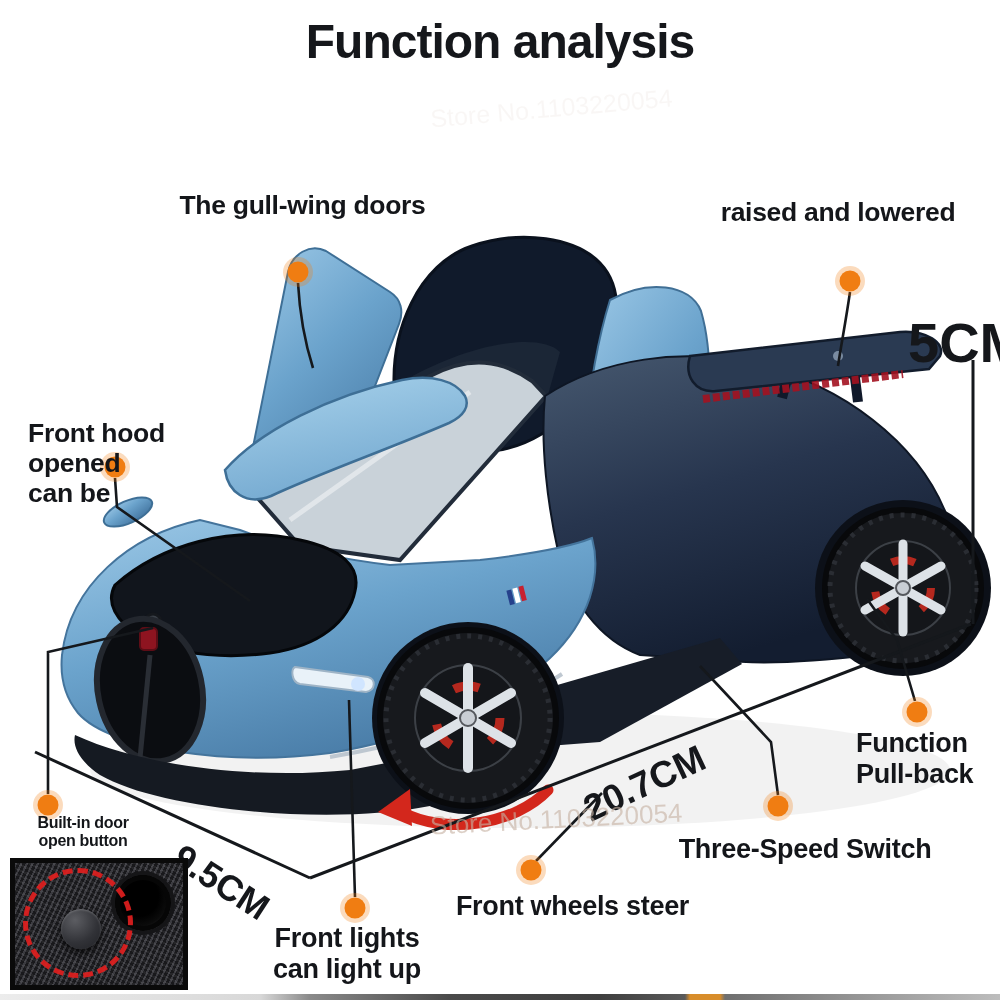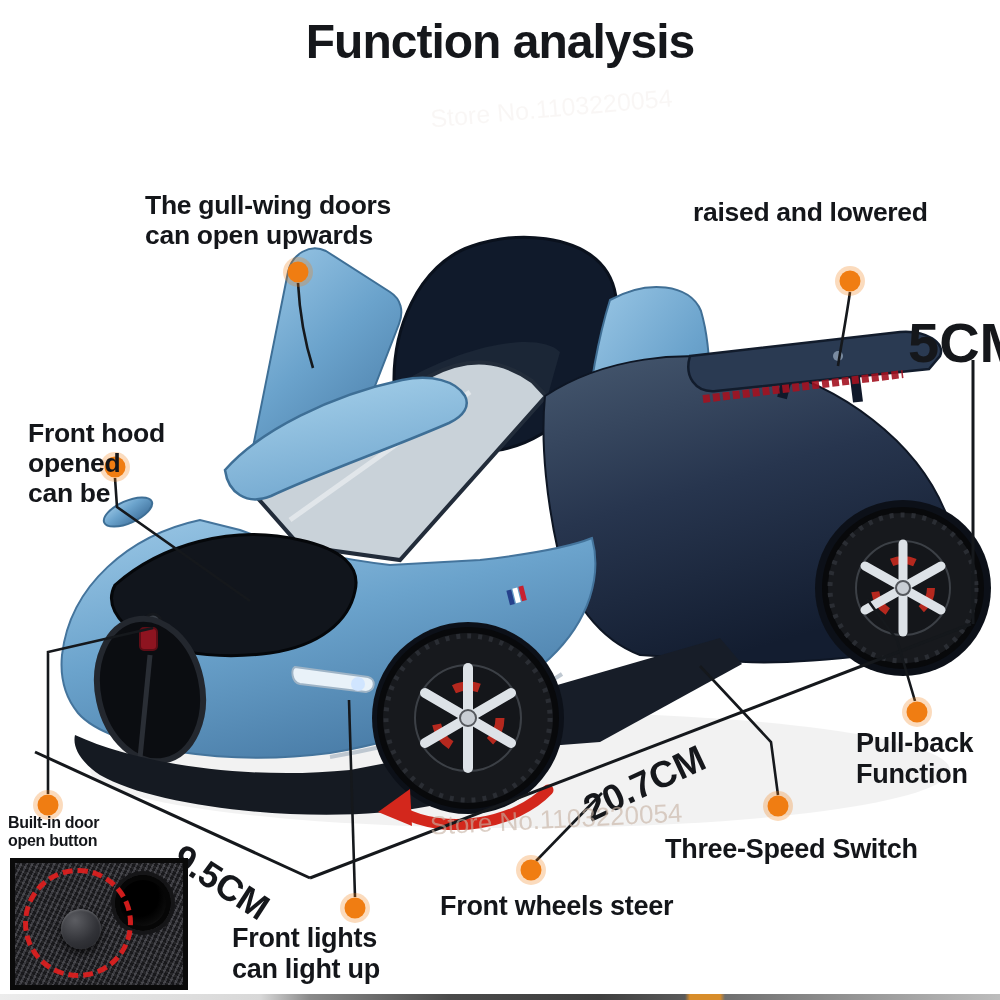--- a/index.html
+++ b/index.html
@@ -10,21 +10,21 @@
     color:var(--label_text,#14161a);
   }
   .abs{position:absolute;}
   .page-title{
     top:14px;left:0;width:1000px;text-align:center;
     font-size:48px;font-weight:700;letter-spacing:-1px;color:#15171b;
   }
   .lbl{
     font-weight:700;line-height:1.13;letter-spacing:-0.3px;color:var(--label_text,#14161a);
   }
-  .lbl-c{}
+  .lbl-c{text-align:center;}
   .lbl-26{font-size:26.5px;}
   .lbl-27{font-size:27px;}
   .lbl-24{font-size:16px;}
   .dim{
     font-weight:700;color:#15171b;white-space:nowrap;
   }
   .wm{
     color:var(--watermark_gray,#c7b3a4);font-weight:400;white-space:nowrap;
     font-size:26px;
   }
@@ -208,21 +208,20 @@
     <use href="#dot" x="917" y="712"></use>
   </g>
 </svg>
 
 <div class="abs page-title">Function analysis</div>
 
 <div class="abs wm wm-top" style="left:430px;top:94px;font-size:25px;">Store No.1103220054</div>
 
 <div class="abs lbl lbl-c lbl-26" style="left:145px;top:191px;width:315px;">
   <div>The gull-wing doors</div>
-  <div>can open upwards</div>
 </div>
 
 <div class="abs lbl lbl-c lbl-26" style="left:693px;top:198px;width:290px;">
   <div>raised and lowered</div>
 </div>
 
 <div class="abs dim" style="left:908px;top:310px;font-size:56px;">5CM</div>
 
 <div class="abs lbl lbl-26" style="left:28px;top:419px;width:170px;">
   <div>Front hood</div>
@@ -244,22 +243,22 @@
 <div class="abs lbl lbl-c lbl-27" style="left:232px;top:923px;width:230px;">
   <div>Front lights</div>
   <div>can light up</div>
 </div>
 
 <div class="abs lbl lbl-c lbl-27" style="left:440px;top:891px;width:265px;">Front wheels steer</div>
 
 <div class="abs lbl lbl-c lbl-27" style="left:665px;top:834px;width:280px;">Three-Speed Switch</div>
 
 <div class="abs lbl lbl-27" style="left:856px;top:728px;width:140px;">
+  <div>Function</div>
   <div>Pull-back</div>
-  <div>Function</div>
 </div>
 
 <div class="abs inset">
   <div class="inset-hole"></div>
   <div class="inset-button"></div>
   <div class="inset-dashed"></div>
 </div>
 
 <div class="abs bottom-strip"></div>
 

